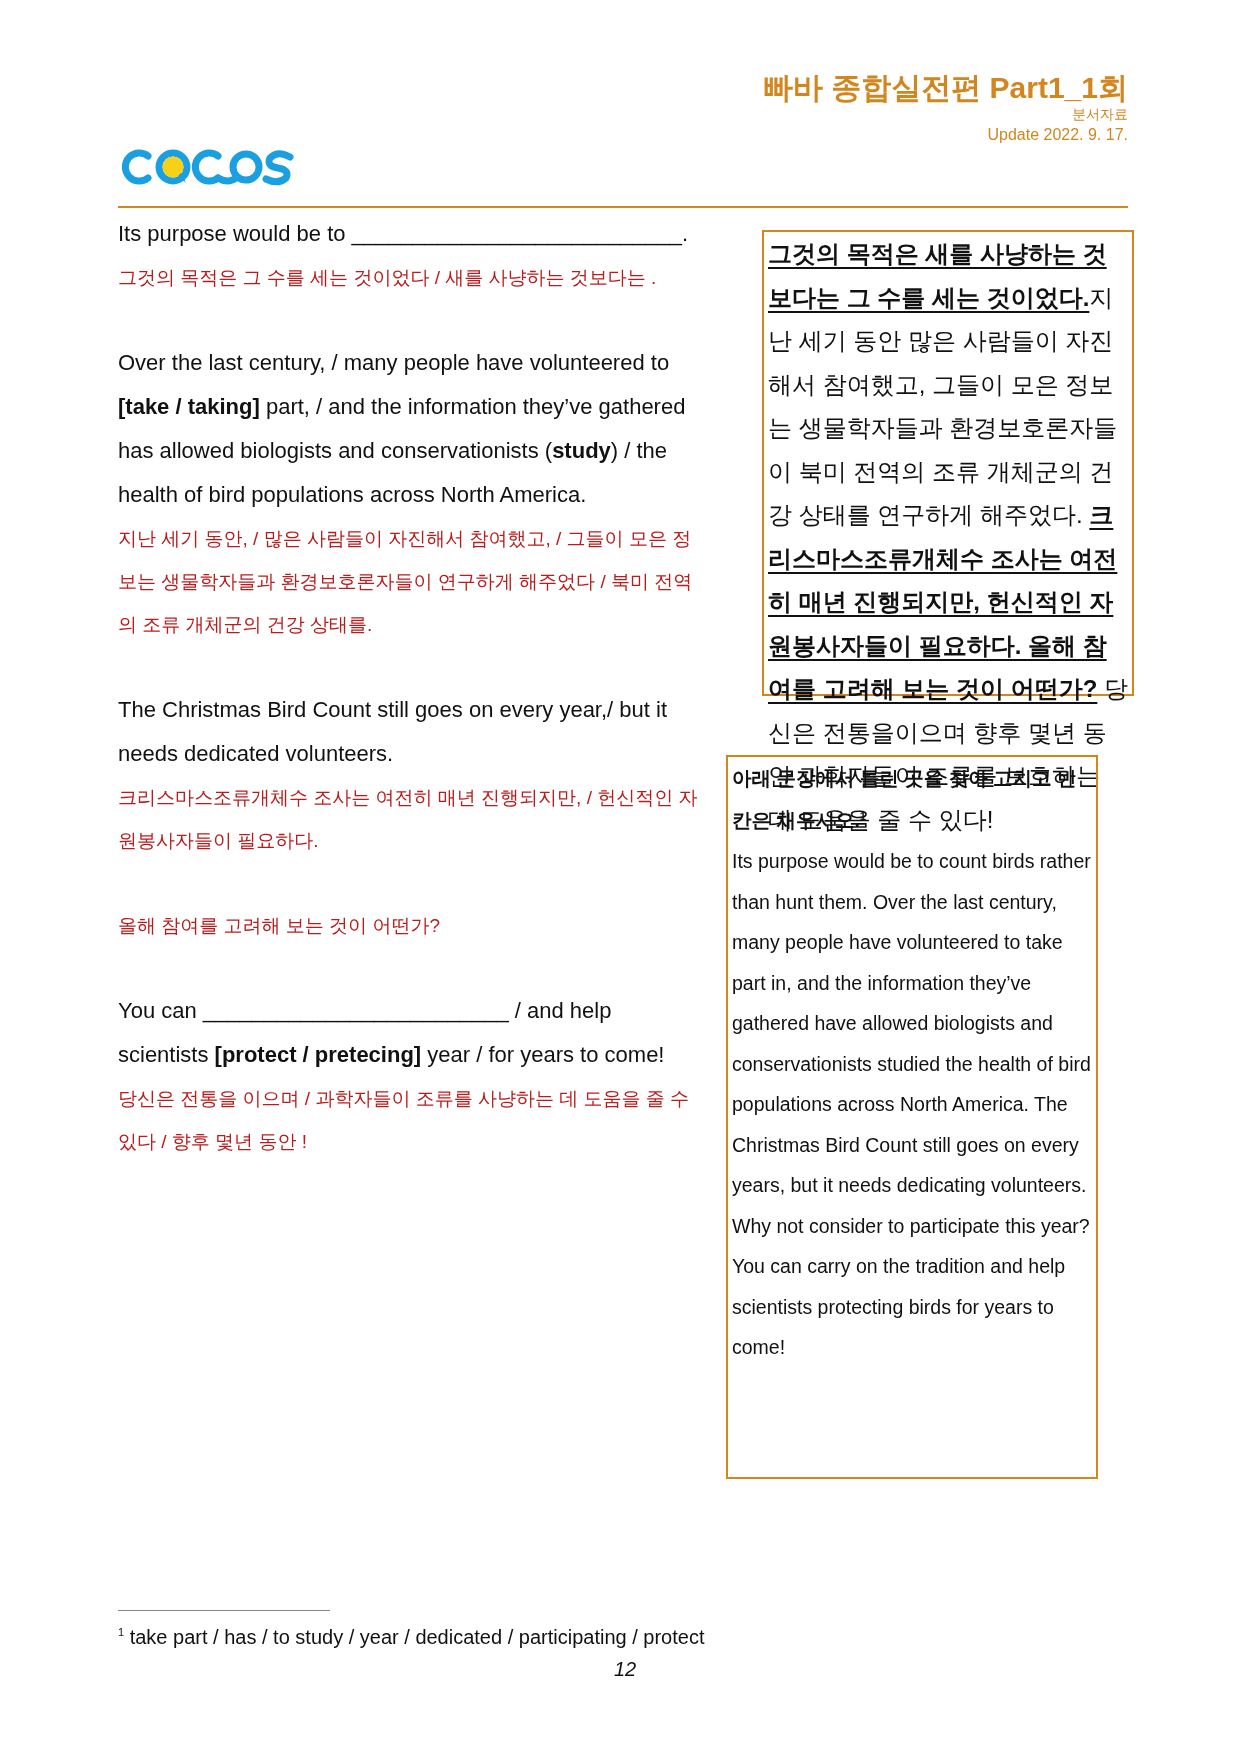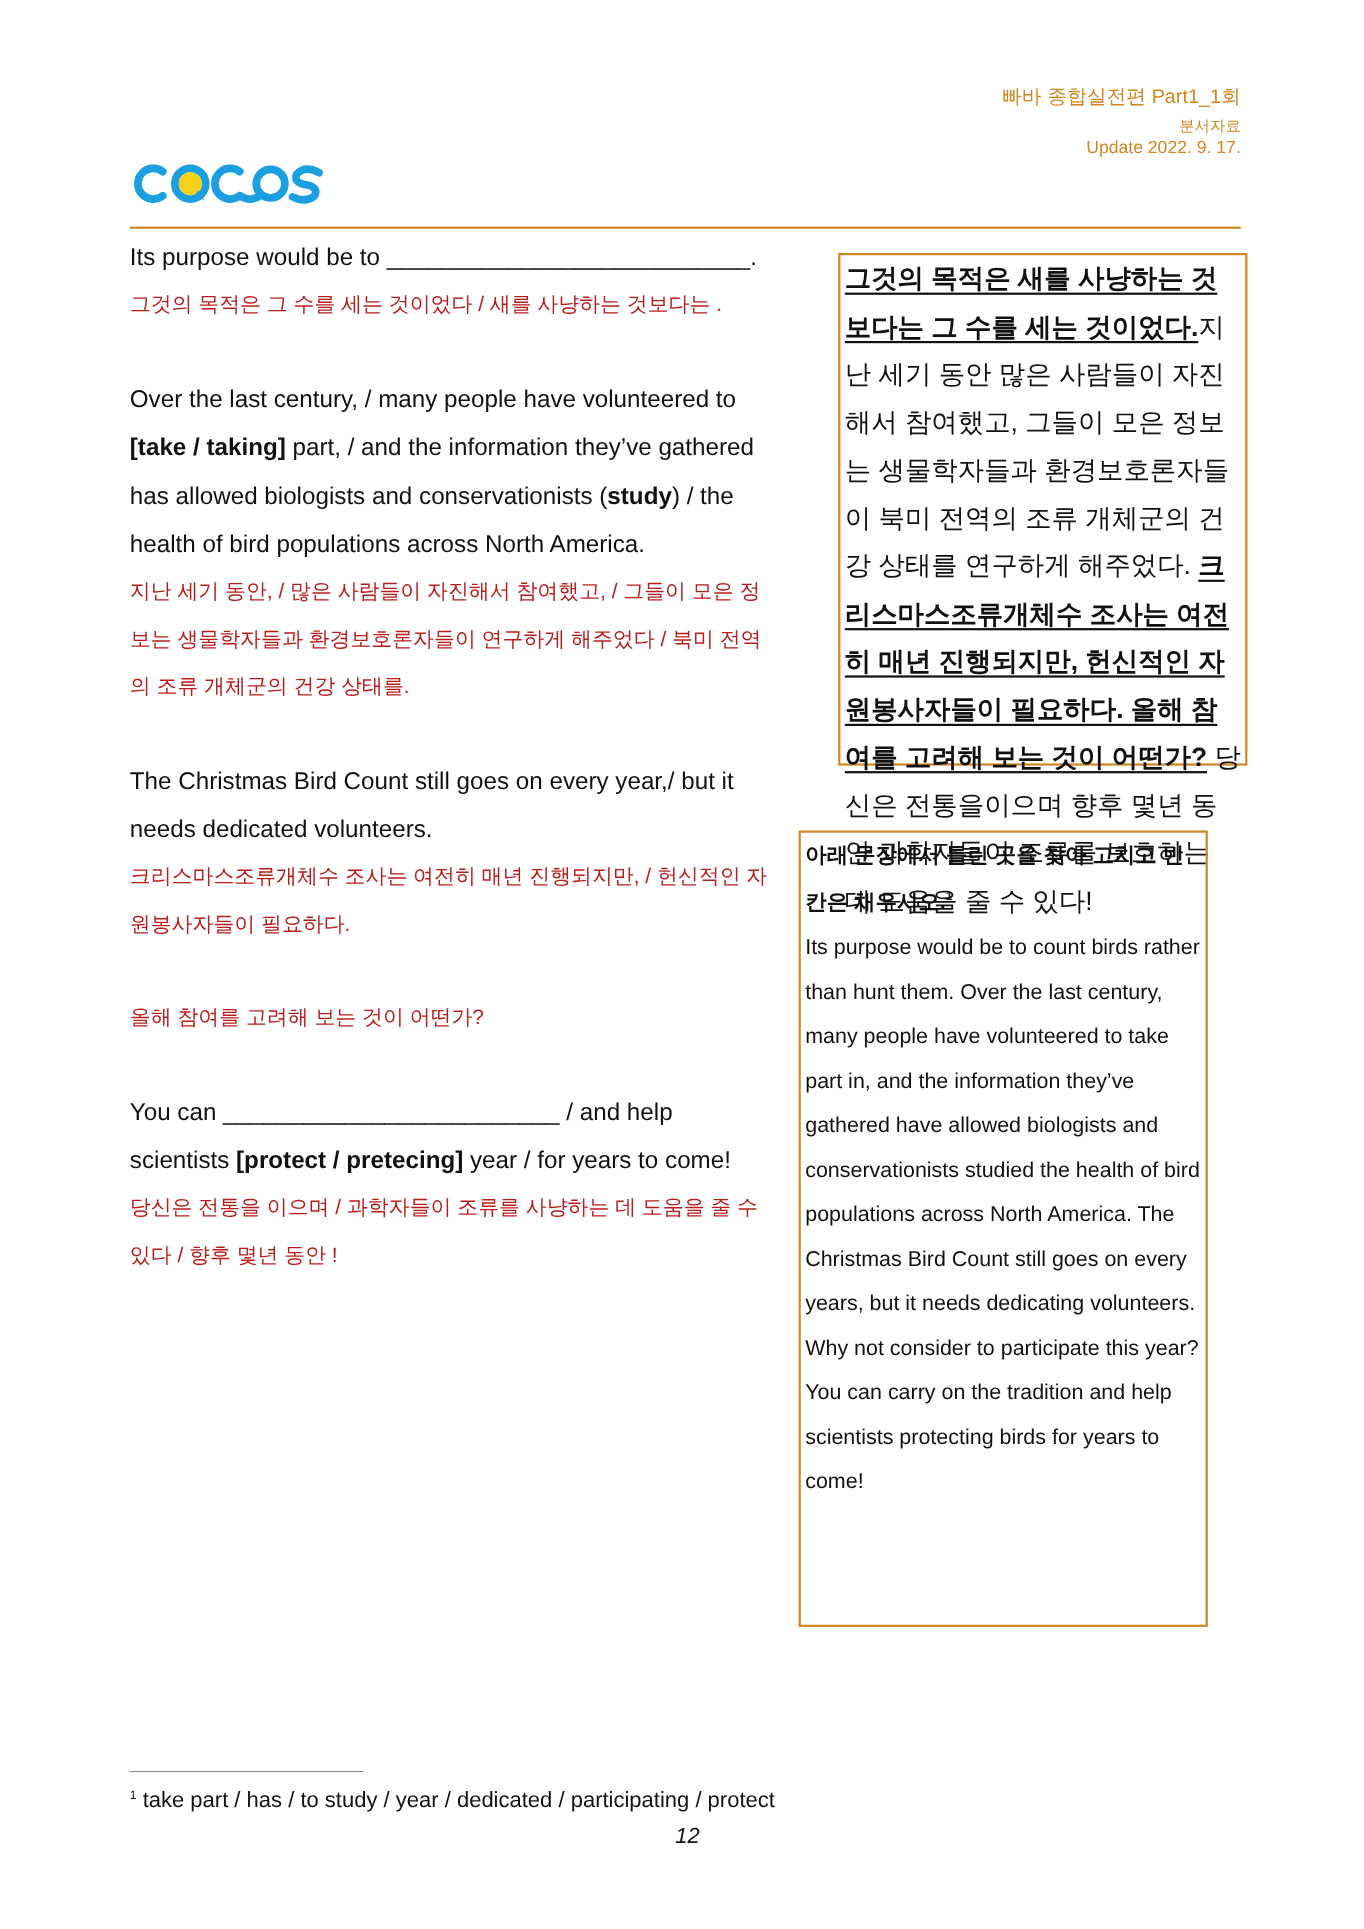--- a/index.html
+++ b/index.html
@@ -1,18 +1,18 @@
 <!DOCTYPE html>
 <html><head>
 <meta charset="utf-8">
 <style>
   html, body { margin: 0; padding: 0; background: #ffffff; }
   body { width: 1240px; height: 1754px; position: relative; font-family: "Liberation Sans", "DejaVu Sans", sans-serif; color: #111; overflow: hidden; }
   .header-right { position: absolute; right: 112px; top: 72px; text-align: right; color: #d1861f; }
-  .header-title { font-size: 18px; font-weight: normal; line-height: 32px; }
+  .header-title { font-size: 30px; font-weight: bold; line-height: 32px; }
   .header-sub { font-size: 14px; line-height: 20px; }
   .header-date { font-size: 16px; line-height: 22px; }
   .logo { position: absolute; left: 118px; top: 146px; width: 180px; height: 42px; }
   .rule { position: absolute; left: 118px; top: 206px; width: 1010px; height: 2px; background: #d1861f; }
 
   .left { position: absolute; left: 118px; top: 212px; width: 590px; }
   .en { font-size: 22px; line-height: 44px; margin: 0; }
   .ko { font-size: 19px; line-height: 43px; margin: 0; color: #b91c1c; }
   .gap { height: 42px; }
   b { font-weight: bold; }

